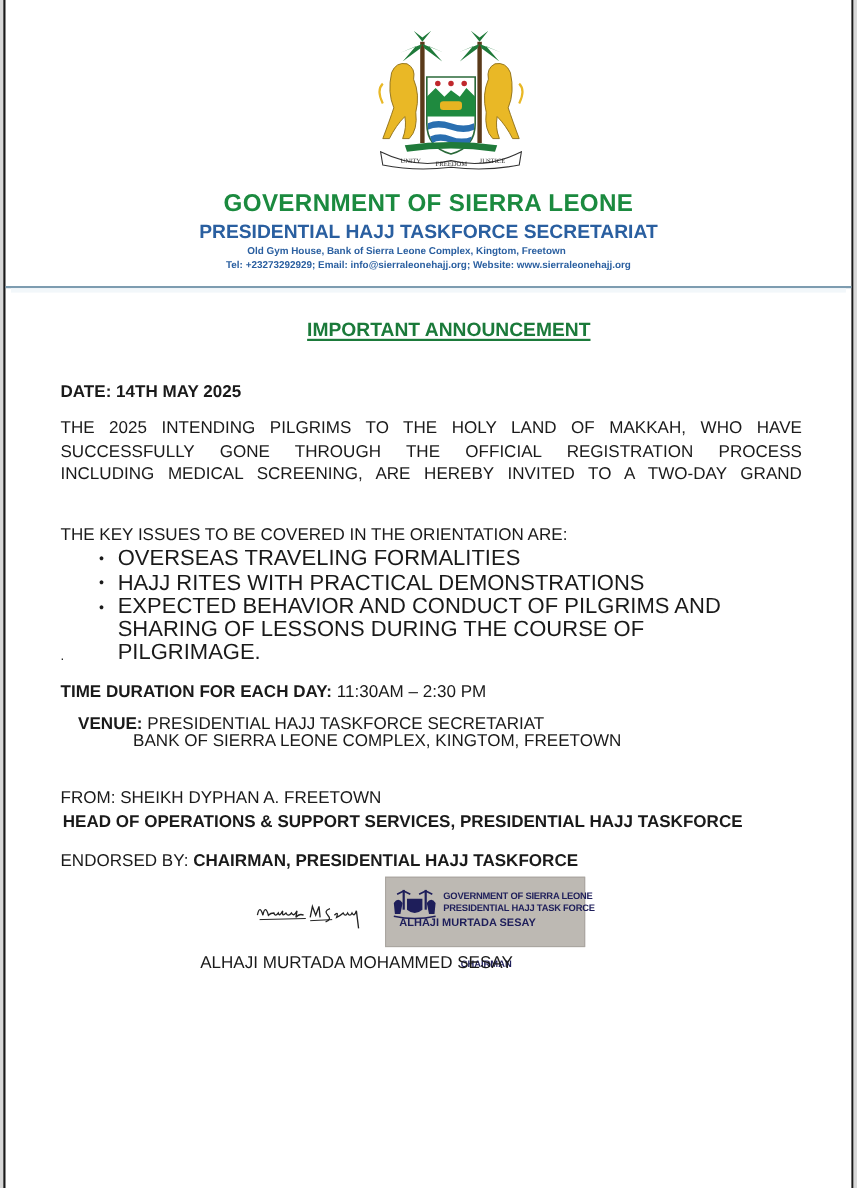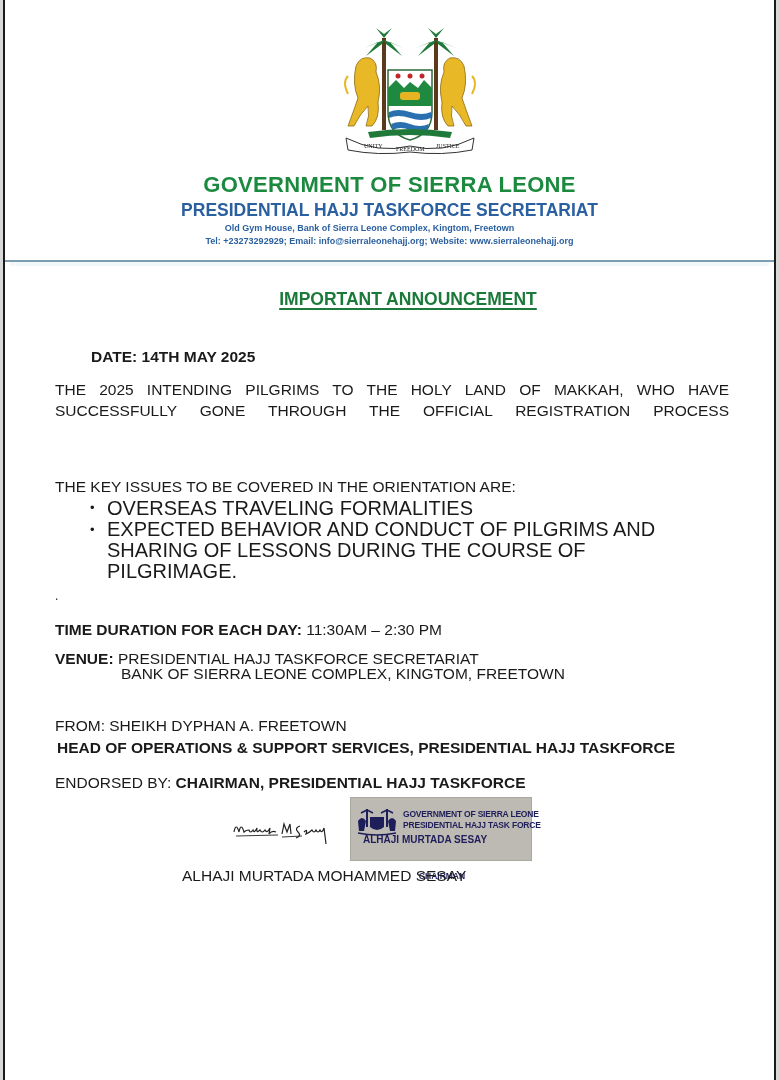--- a/index.html
+++ b/index.html
@@ -23,32 +23,32 @@
     .contact { position: absolute; left: 0; width: 779px; top: 236px; text-align: center;
       font-weight: bold; font-size: 9px; color: #2a5fa0; }
     .header-rule { position: absolute; left: 5px; width: 769px; top: 260px; height: 2px; background: #7d9cb0; }
     .header-rule-shadow { position: absolute; left: 10px; width: 759px; top: 262px; height: 4px; background: #f2f7fa; }
 
     .announce { position: absolute; left: 0; width: 816px; top: 289px; text-align: center;
       font-weight: bold; font-size: 17.5px; color: #1b7a3a; }
     .announce span { text-decoration: underline; text-underline-offset: 3px; text-decoration-thickness: 2px; }
 
     .text { position: absolute; left: 55px; font-size: 15.5px; line-height: 20.5px; color: #1a1a1a; }
-    .date { top: 347px; font-weight: bold; margin-left: 36px; }
+    .date { top: 347px; font-weight: bold; }
     .para { top: 380px; width: 674px; text-align: justify; text-align-last: left; }
     .para .line { display: block; text-align: justify; text-align-last: justify; }
     .para .line.last { text-align-last: left; }
     .issues-intro { top: 477px; }
     .bullets { position: absolute; left: 90px; top: 497px; width: 620px; font-size: 20px; line-height: 22px; margin: 0; padding: 0; list-style: none; }
     .bullets li { position: relative; padding-left: 17px; }
     .bullets li::before { content: "\2022"; position: absolute; left: 0; top: 0; font-size: 13px; }
     .bullets li.tight { line-height: 21px; }
     .dot { top: 586px; font-size: 12px; }
     .time { top: 620px; }
-    .venue1 { top: 649px; }
+    .venue1 { top: 649px; margin-left: 16px; }
     .venue2 { top: 664px; left: 121px; }
     .from { top: 716px; }
     .role { top: 738px; left: 57px; font-weight: bold; }
     .endorsed { top: 773px; }
     .b { font-weight: bold; }
 
     .signature { position: absolute; left: 232px; top: 812px; width: 100px; height: 34px; }
     .stamp { position: absolute; left: 350px; top: 797px; width: 182px; height: 64px;
       background: #bdb9b3; border: 1px solid #aaa6a0; box-sizing: border-box; }
     .stamp-crest { position: absolute; left: 5px; top: 9px; width: 42px; height: 30px; }
@@ -115,25 +115,27 @@
 <div class="header-rule"></div>
 <div class="header-rule-shadow"></div>
 
 <div class="announce"><span>IMPORTANT ANNOUNCEMENT</span></div>
 
 <div class="text date">DATE: 14TH MAY 2025</div>
 
 <div class="text para">
   <span class="line">THE 2025 INTENDING PILGRIMS TO THE HOLY LAND OF MAKKAH, WHO HAVE</span>
   <span class="line">SUCCESSFULLY GONE THROUGH THE OFFICIAL REGISTRATION PROCESS</span>
+  <span class="line">INCLUDING MEDICAL SCREENING, ARE HEREBY INVITED TO A TWO-DAY GRAND</span>
 </div>
 
 <div class="text issues-intro">THE KEY ISSUES TO BE COVERED IN THE ORIENTATION ARE:</div>
 <ul class="bullets">
   <li>OVERSEAS TRAVELING FORMALITIES</li>
+  <li>HAJJ RITES WITH PRACTICAL DEMONSTRATIONS</li>
   <li class="tight">EXPECTED BEHAVIOR AND CONDUCT OF PILGRIMS AND SHARING OF LESSONS DURING THE COURSE OF PILGRIMAGE.</li>
 </ul>
 <div class="text dot">.</div>
 
 <div class="text time"><span class="b">TIME DURATION FOR EACH DAY:</span><span> 11:30AM – 2:30 PM</span></div>
 
 <div class="text venue1"><span class="b">VENUE:</span><span> PRESIDENTIAL HAJJ TASKFORCE SECRETARIAT</span></div>
 <div class="text venue2">BANK OF SIERRA LEONE COMPLEX, KINGTOM, FREETOWN</div>
 
 <div class="text from">FROM: SHEIKH DYPHAN A. FREETOWN</div>

